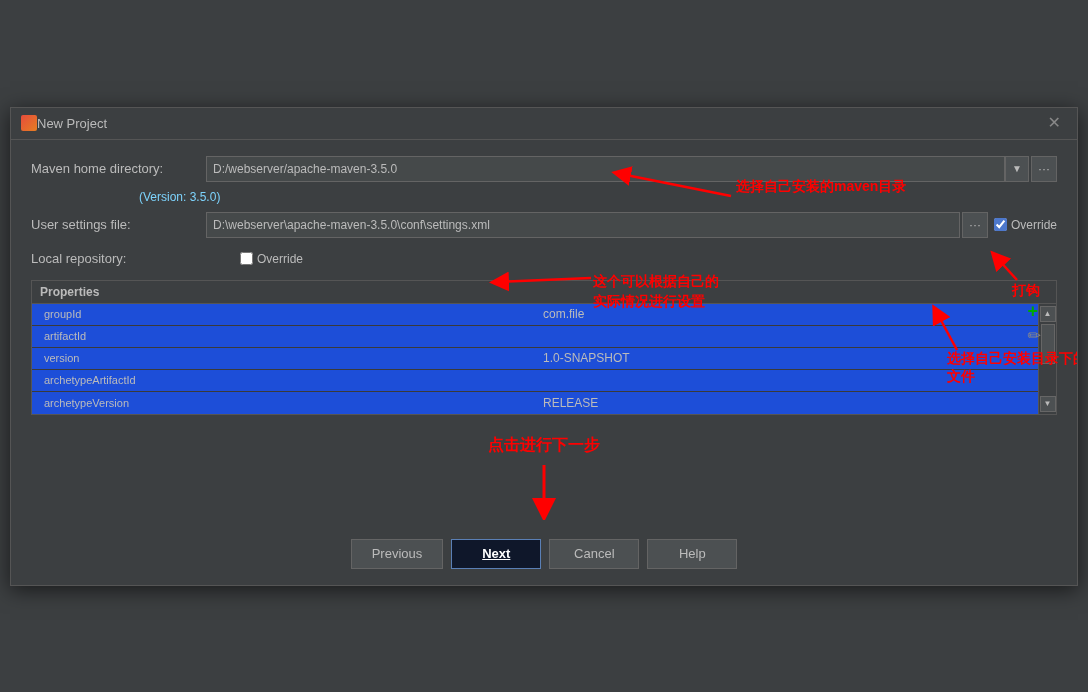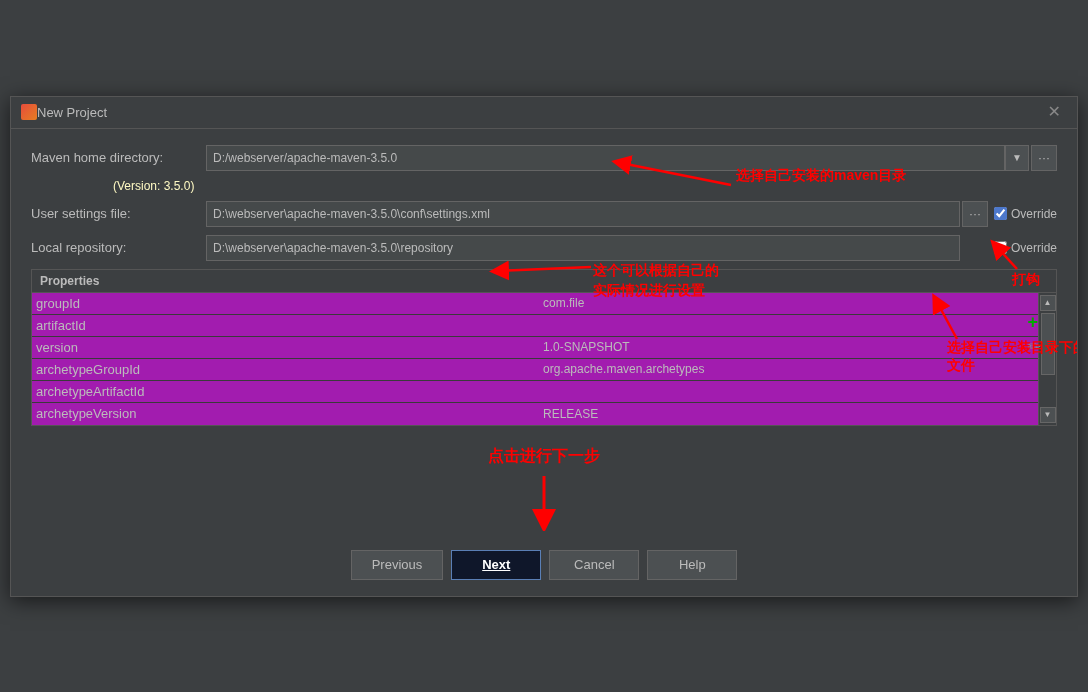--- a/index.html
+++ b/index.html
@@ -107,64 +107,64 @@
       height: 26px;
       width: 24px;
       cursor: pointer;
       margin-left: 0;
       display: flex;
       align-items: center;
       justify-content: center;
       font-size: 10px;
     }
     .version-text {
-      margin-left: 82px;
-      font-size: 12px;
-      color: #fef9c3;
+      margin-left: 108px;
+      font-size: 12px;
+      color: #7dd3fc;
       margin-bottom: 8px;
     }
     .checkbox-group {
       display: flex;
       align-items: center;
       gap: 4px;
       margin-left: 6px;
     }
     .checkbox-group input[type=checkbox] {
       accent-color: #4d78cc;
     }
     .override-label {
       color: #bbbbbb;
       font-size: 12px;
     }
 
     .properties-section {
       border: 1px solid #555;
       margin-top: 8px;
-      background: #a21caf;
+      background: #1d4ed8;
     }
     .properties-header {
       background: #3c3f41;
       border-bottom: 1px solid #555;
       padding: 4px 8px;
       font-size: 12px;
       color: #bbbbbb;
       font-weight: bold;
     }
     .prop-row {
       display: flex;
       border-bottom: 1px solid #3a3a3a;
       min-height: 22px;
       align-items: center;
     }
     .prop-row:last-child { border-bottom: none; }
     .prop-key {
       width: 50%;
-      padding: 3px 4px;
-      color: #bbbbbb;
-      font-size: 13px;
+      padding: 3px 12px;
+      color: #bbbbbb;
+      font-size: 11px;
     }
     .prop-val {
       width: 50%;
       padding: 3px 8px;
       color: #bbbbbb;
       font-size: 12px;
     }
     .properties-scrollbar-area {
       display: flex;
     }
@@ -278,21 +278,20 @@
           <span class="override-label">Override</span>
         </div>
       </div>
     </div>
 
     <div class="form-row">
       <div class="form-label">
         <span>Local repository:</span>
       </div>
       <div class="form-input-group">
-        <input class="form-input" type="text" value="D:\webserver\apache-maven-3.5.0\repository" style="">
         <div class="btn-small" style="visibility:hidden;">···</div>
         <div class="checkbox-group">
           <input type="checkbox" style="">
           <span class="override-label">Override</span>
         </div>
       </div>
     </div>
 
     <div class="properties-section">
       <div class="properties-header">Properties</div>
@@ -302,24 +301,20 @@
         <div class="prop-row">
       <div class="prop-key">groupId</div>
       <div class="prop-val">com.file</div>
     </div>
             <div class="prop-row">
       <div class="prop-key">artifactId</div>
     </div>
             <div class="prop-row">
       <div class="prop-key">version</div>
       <div class="prop-val">1.0-SNAPSHOT</div>
-    </div>
-            <div class="prop-row">
-      <div class="prop-key">archetypeGroupId</div>
-      <div class="prop-val">org.apache.maven.archetypes</div>
     </div>
             <div class="prop-row">
       <div class="prop-key">archetypeArtifactId</div>
     </div>
             <div class="prop-row">
       <div class="prop-key">archetypeVersion</div>
       <div class="prop-val">RELEASE</div>
     </div>
           </div>
         <div class="scrollbar-track">

